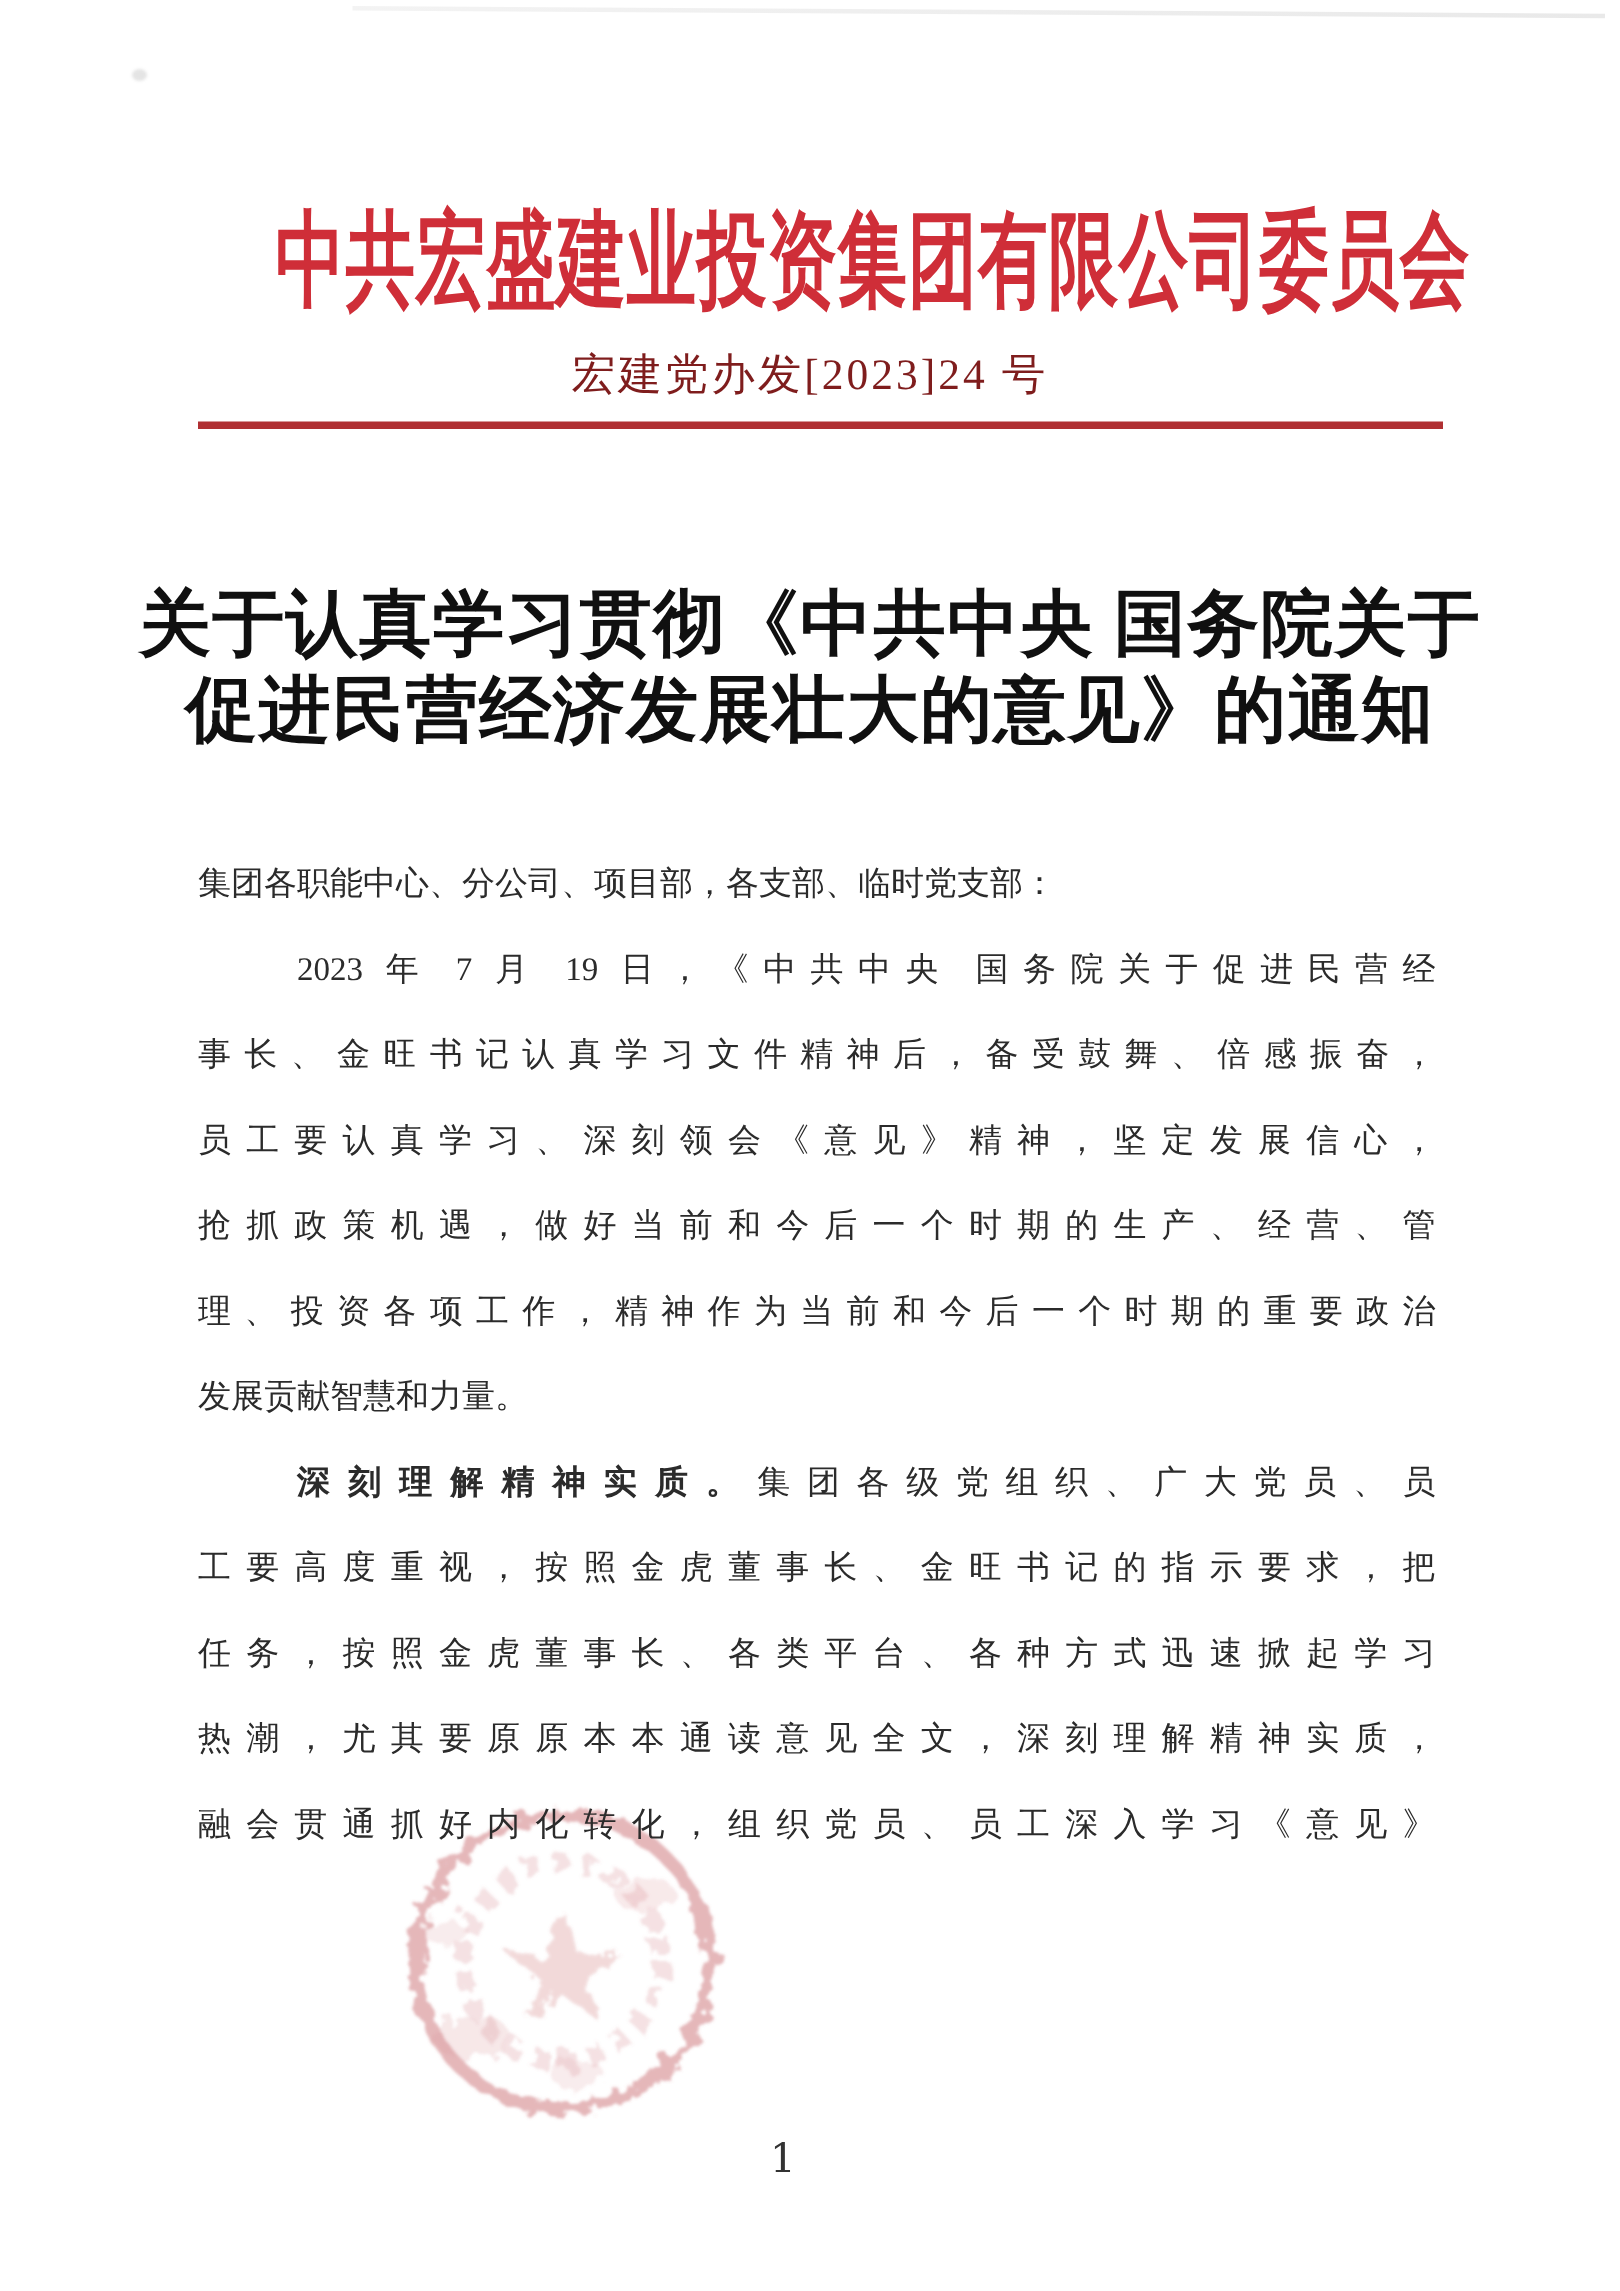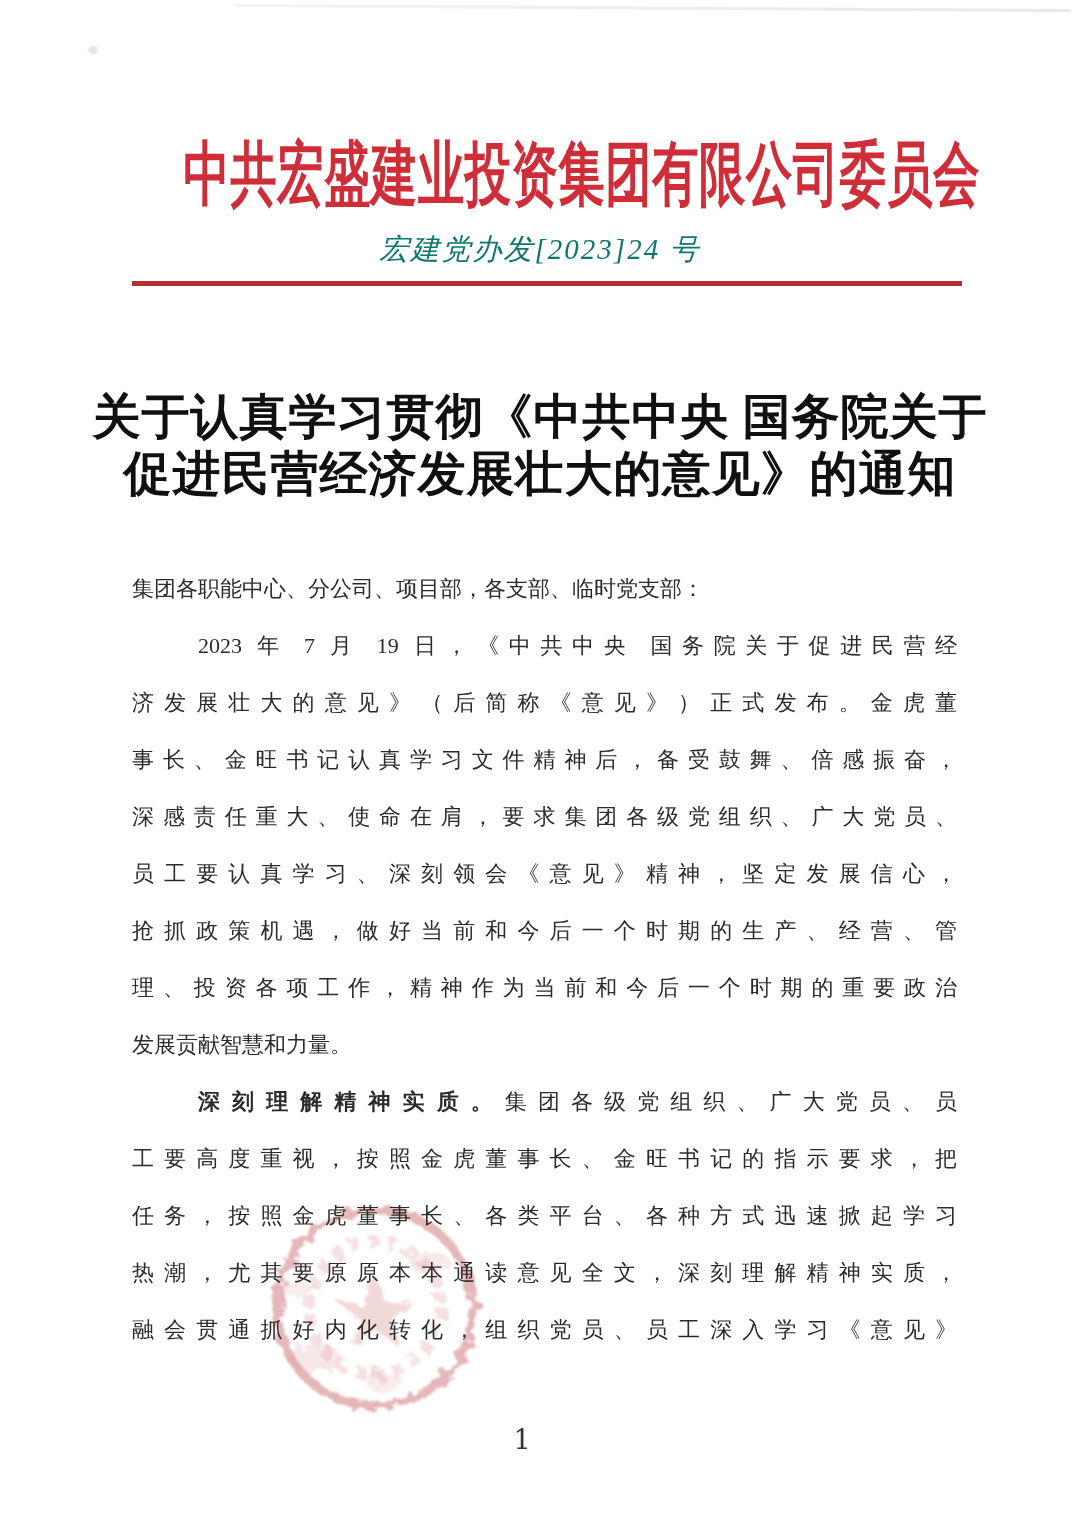--- a/index.html
+++ b/index.html
@@ -54,22 +54,21 @@
   }
   
   .doc-number {
     position: absolute;
     top: 230px;
     left: 0;
     width: 1080px;
     text-align: center;
     font-size: 29px;
     letter-spacing: 2px;
-    color: #0f766e;
-    font-style: italic;
+    color: #7f1d1d;
   }
   
   .red-rule {
     position: absolute;
     top: 281px;
     left: 132px;
     width: 830px;
     height: 5px;
   }
   
@@ -171,23 +170,21 @@
       <ellipse cx="195" cy="95" rx="20" ry="12" fill="#d4868a" opacity="0.22"></ellipse>
       <ellipse cx="150" cy="215" rx="18" ry="10" fill="#d4868a" opacity="0.2"></ellipse>
       <ellipse cx="62" cy="120" rx="14" ry="9" fill="#d4868a" opacity="0.2"></ellipse>
     </g>
   </svg>
 
   <div class="body-col">
     <div class="body-line no-justify">集团各职能中心、分公司、项目部，各支部、临时党支部：</div>
     <div id="body-lines">
         <div class="body-line indent">2023 年 7 月 19 日，《中共中央 国务院关于促进民营经</div>
-        <div class="body-line">济发展壮大的意见》（后简称《意见》）正式发布。金虎董</div>
         <div class="body-line">事长、金旺书记认真学习文件精神后，备受鼓舞、倍感振奋，</div>
-        <div class="body-line">深感责任重大、使命在肩，要求集团各级党组织、广大党员、</div>
         <div class="body-line">员工要认真学习、深刻领会《意见》精神，坚定发展信心，</div>
         <div class="body-line">抢抓政策机遇，做好当前和今后一个时期的生产、经营、管</div>
         <div class="body-line">理、投资各项工作，精神作为当前和今后一个时期的重要政治</div>
         <div class="body-line no-justify">发展贡献智慧和力量。</div>
         <div class="body-line indent"><span class="lead-bold">深刻理解精神实质。</span>集团各级党组织、广大党员、员</div>
         <div class="body-line">工要高度重视，按照金虎董事长、金旺书记的指示要求，把</div>
         <div class="body-line">任务，按照金虎董事长、各类平台、各种方式迅速掀起学习</div>
         <div class="body-line">热潮，尤其要原原本本通读意见全文，深刻理解精神实质，</div>
         <div class="body-line">融会贯通抓好内化转化，组织党员、员工深入学习《意见》</div>
       </div>

